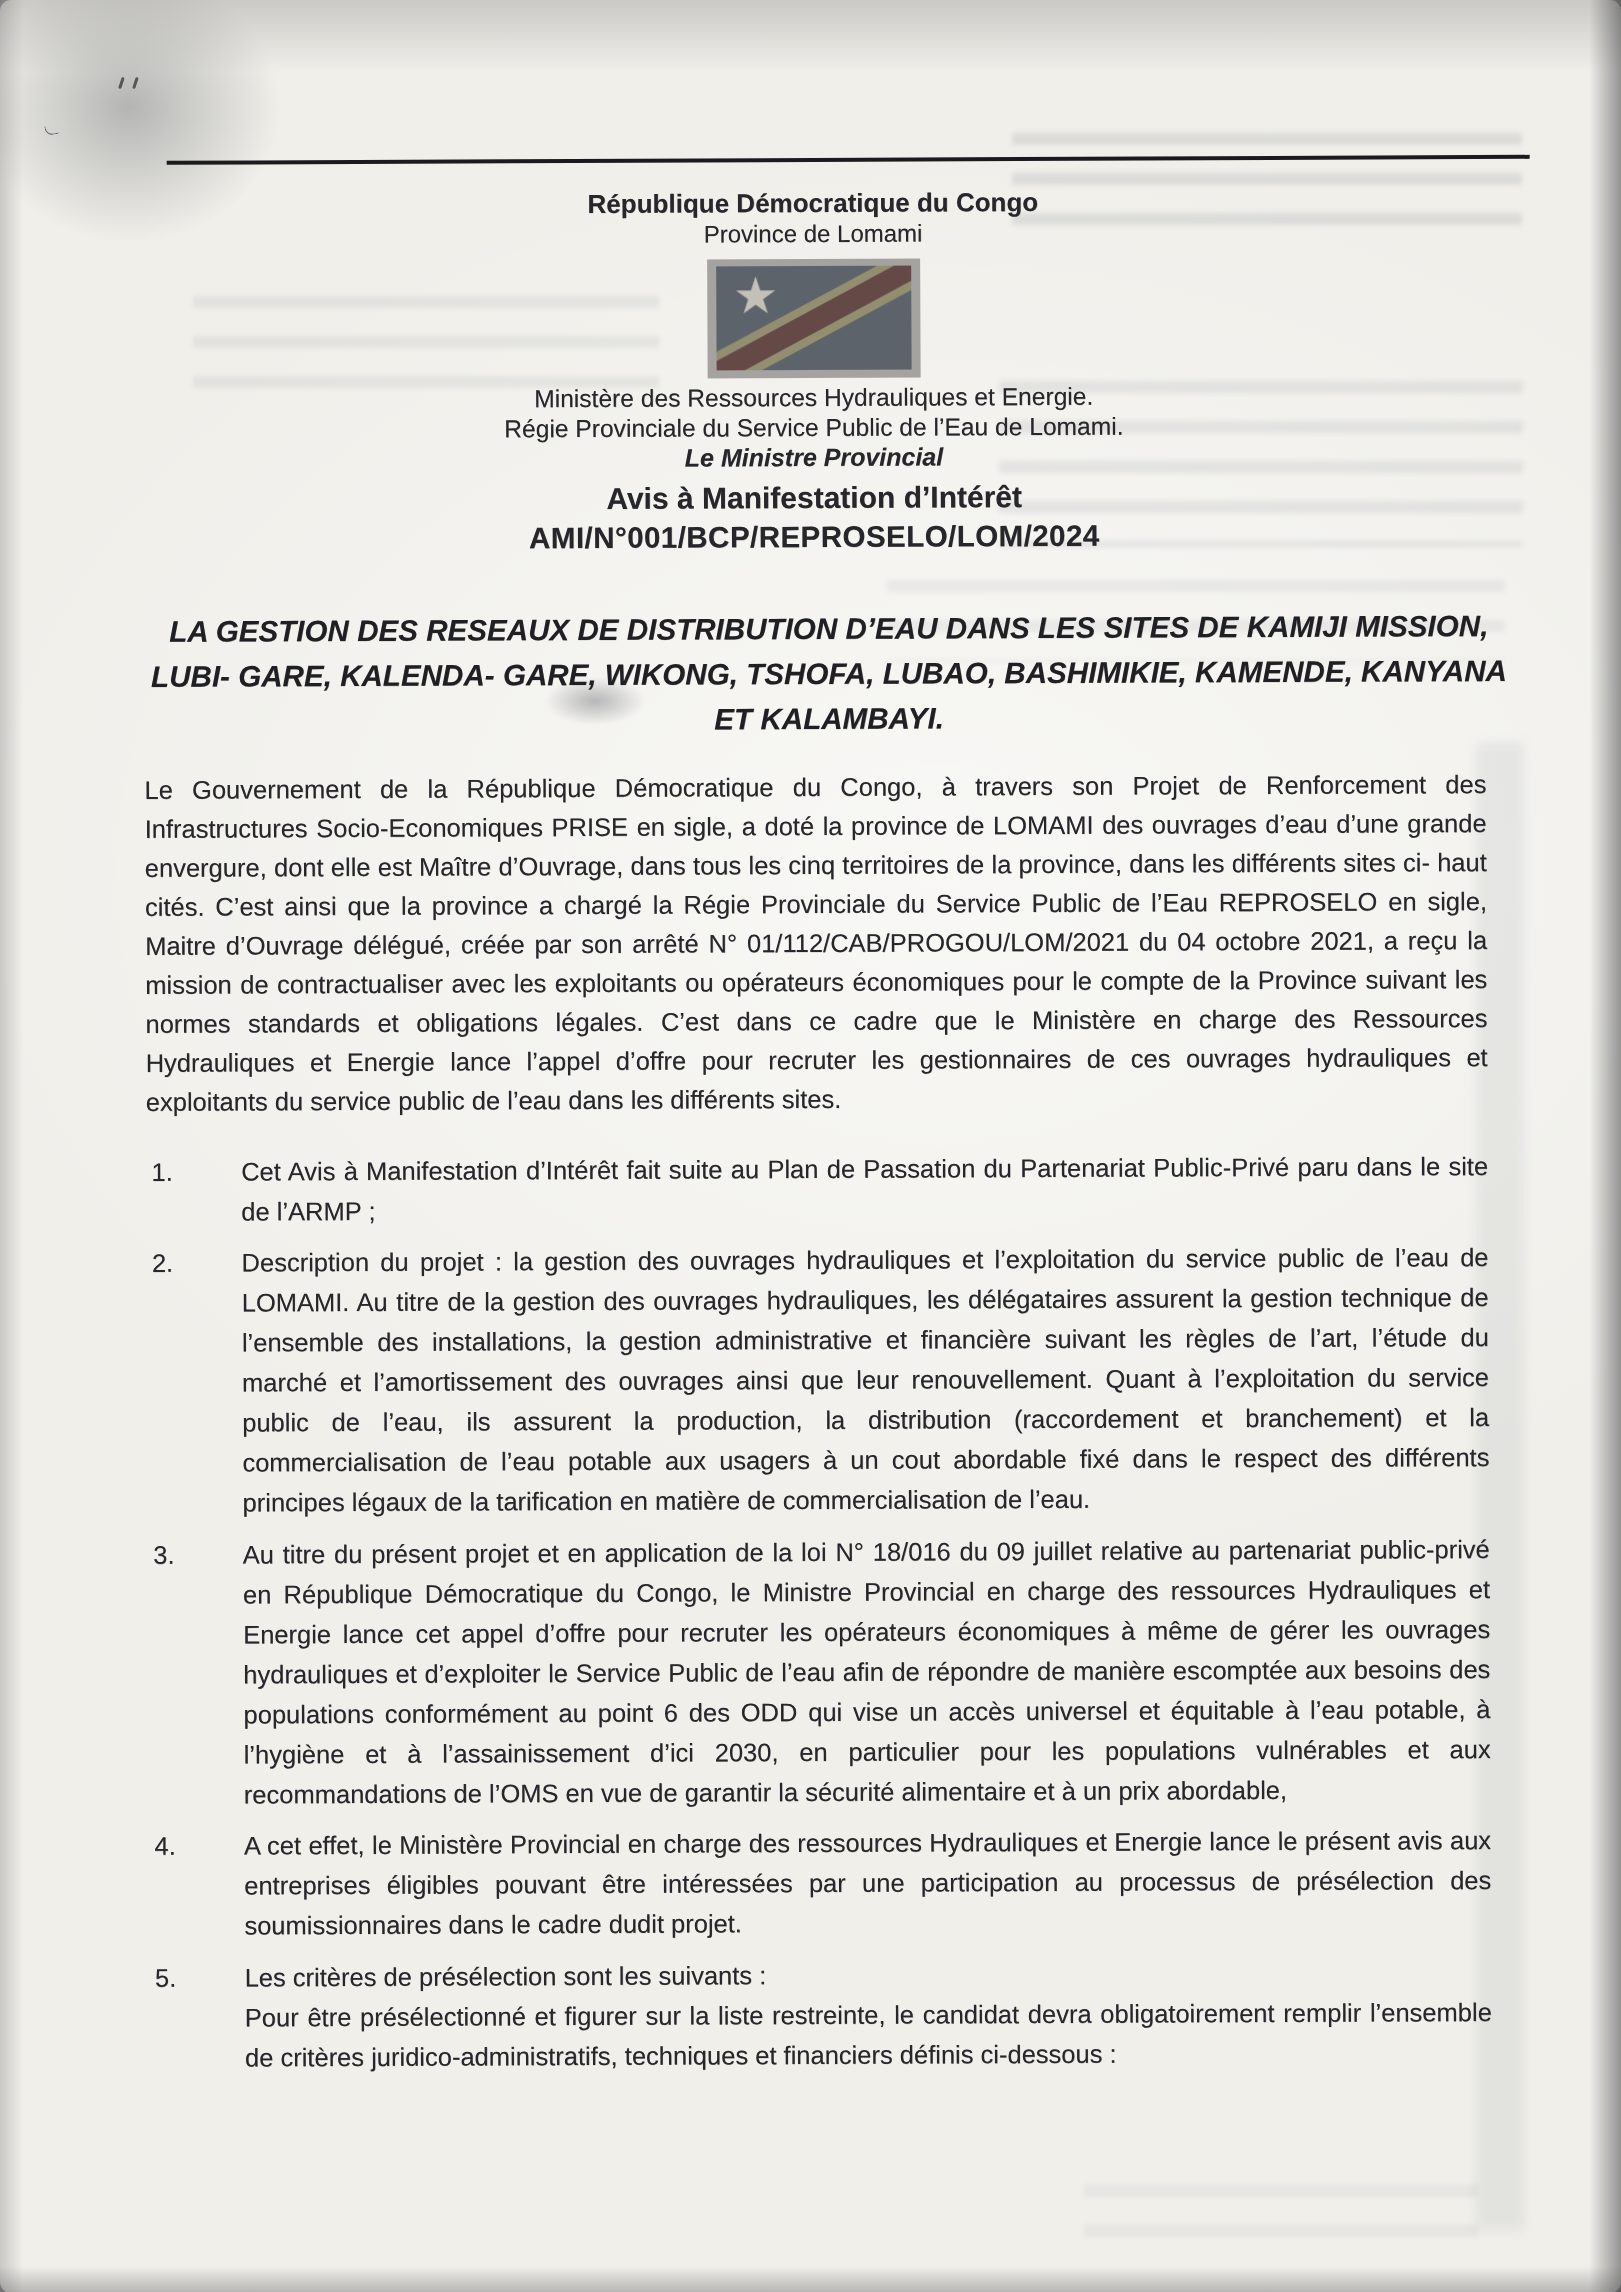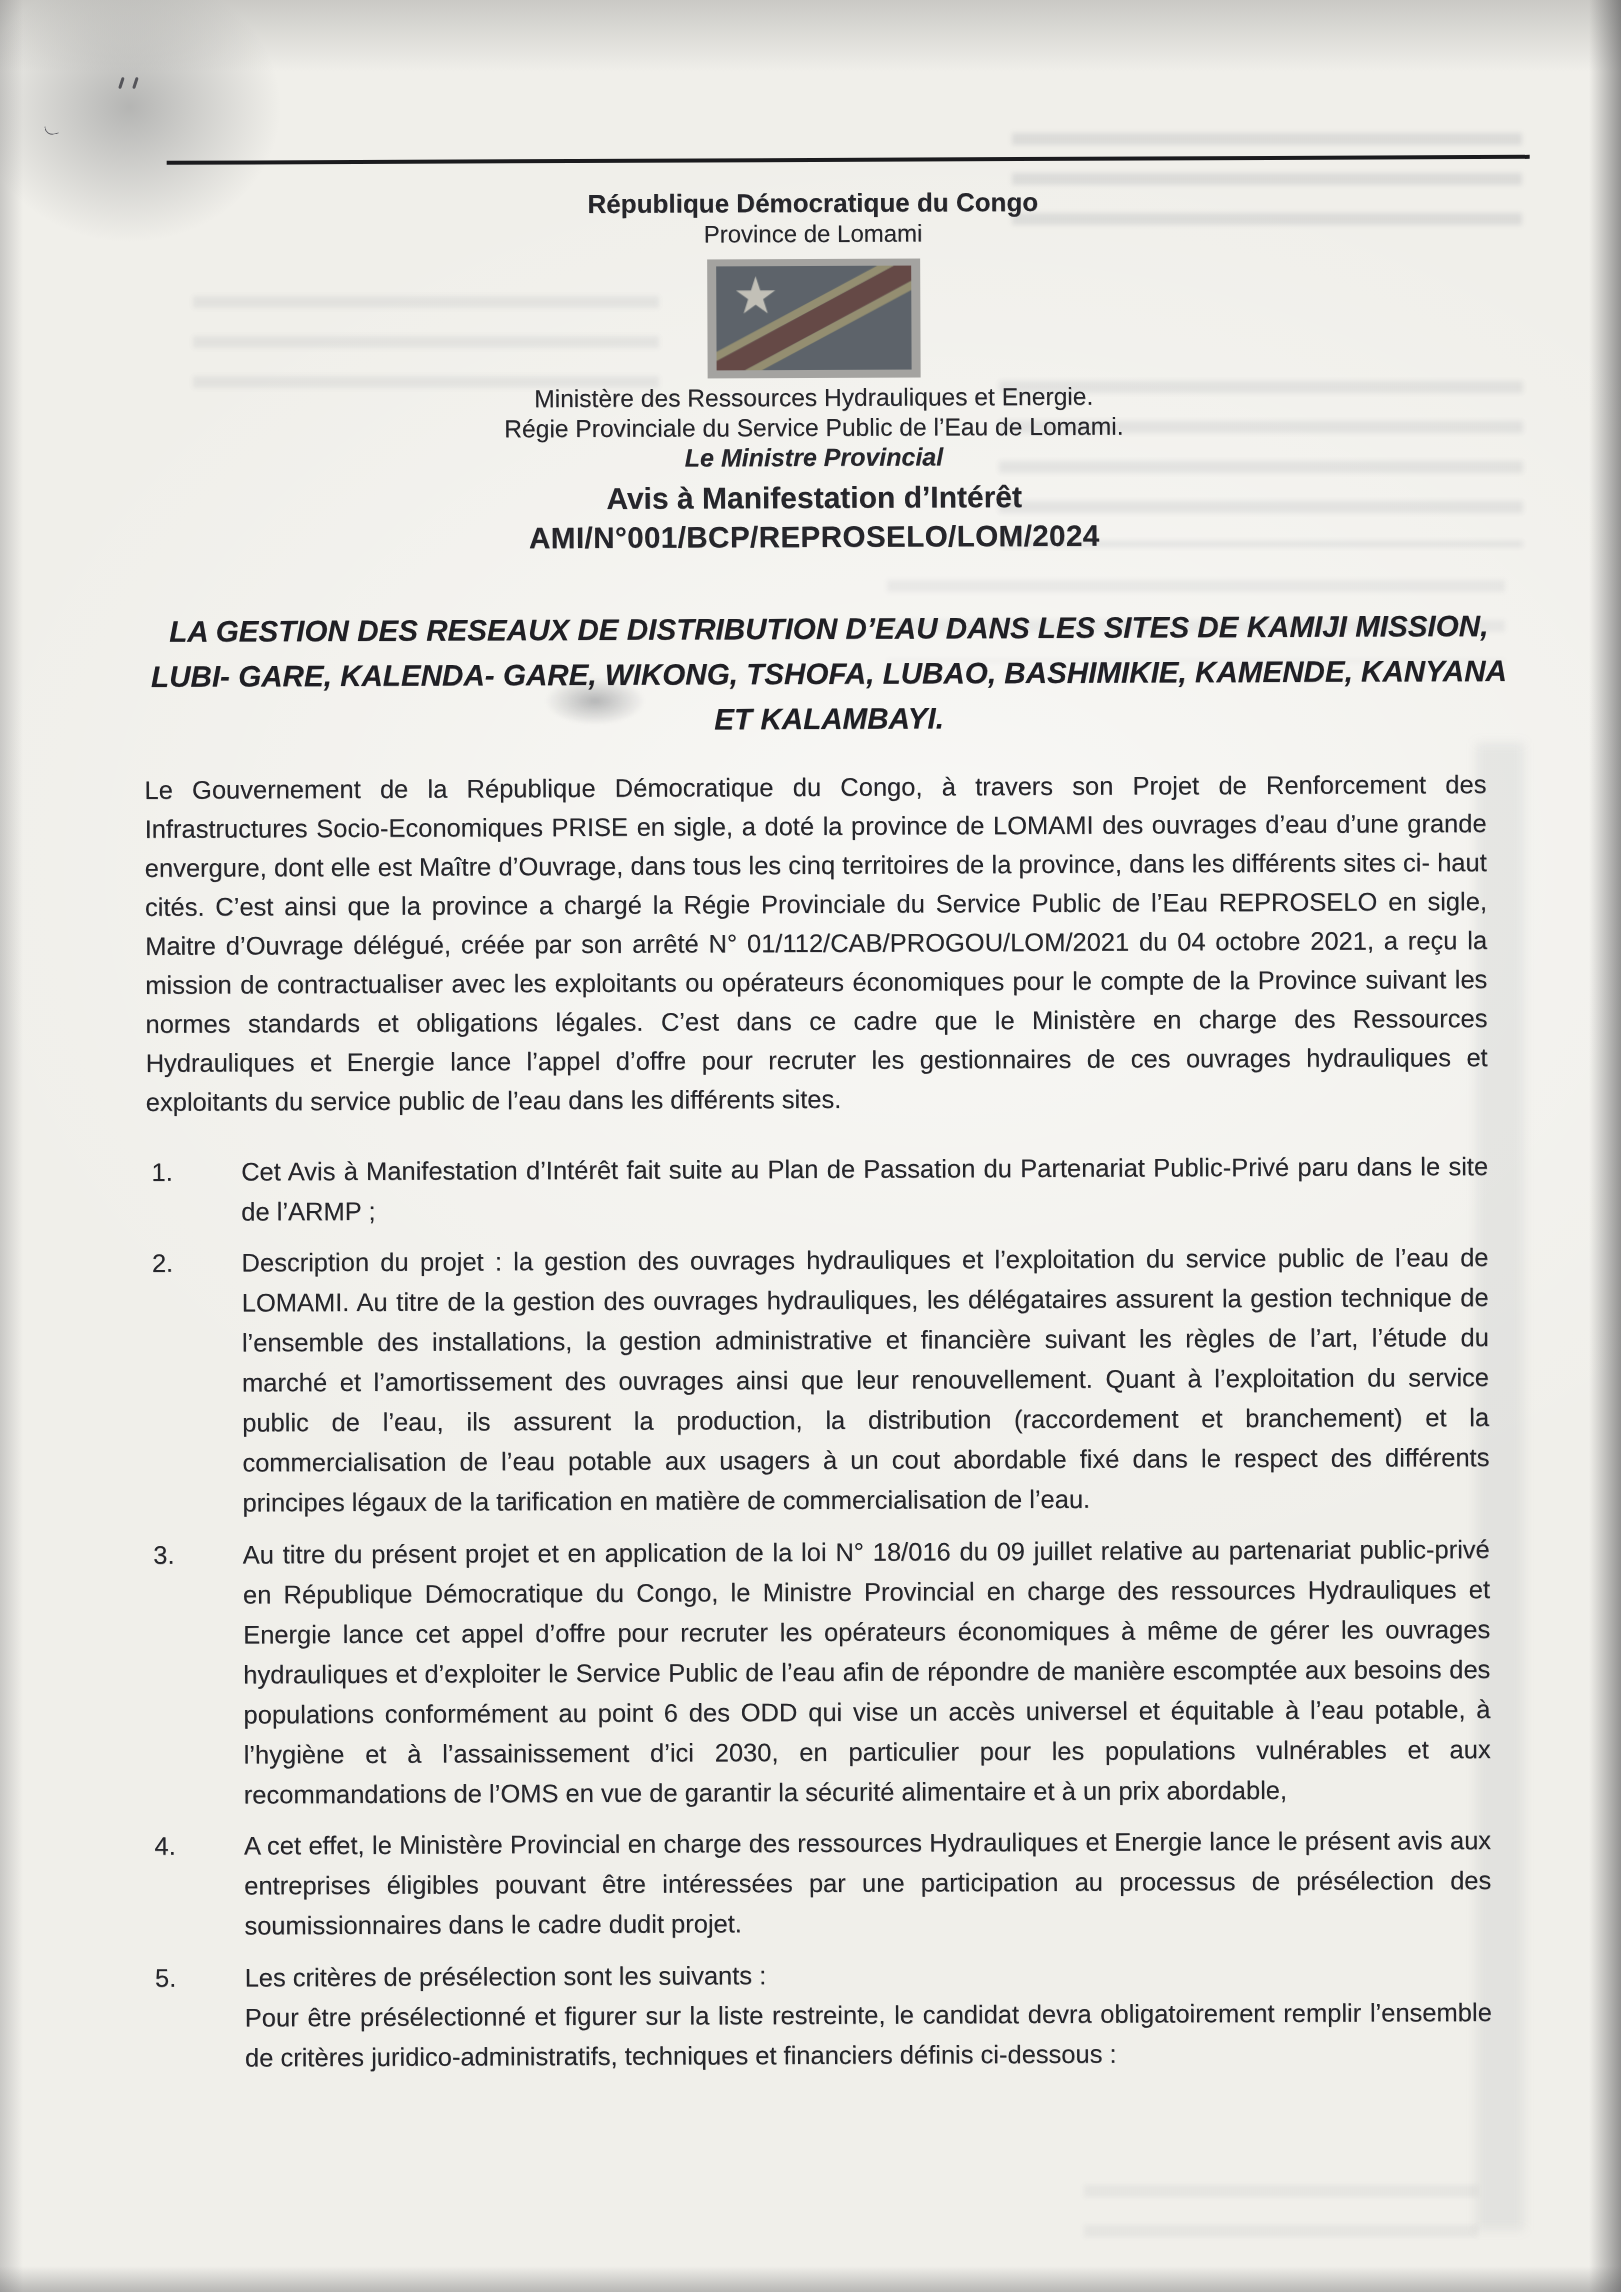--- a/index.html
+++ b/index.html
@@ -49,21 +49,21 @@
   .tick-2 { left:134px; top:77px; transform:rotate(18deg); }
   .hook { left:45px; top:125px; width:13.4px; height:9.9px;
     border:1.8px solid #5a5a60; border-top:none; border-right:none;
     border-radius:0 0 0 8px; transform:rotate(-12deg); }
   
   .tilt {
     position:absolute; inset:0;
     transform:rotate(-0.25deg); transform-origin:50% 40%;
     padding:0 134px 0 145px;
   }
-  .scan-text { text-shadow:0.3px 0.3px 0.6px rgba(35,35,42,0.38); }
+  .scan-text { text-shadow:0.3px 0.3px 0.6px rgba(35,35,42,0.38);border-radius:11px; }
   .rule { margin:158px 0 0 25px; width:1363px; height:3.6px; background:#1b1b1e; }
   .doc-header { text-align:center; margin-top:25px; }
   .country  { font-size:26px; font-weight:700; line-height:32px; }
   .province { font-size:24px; line-height:30px; }
   .flag-wrap { width:213px; margin:10.7px auto 5.4px; padding:7.2px 9px;
     background:#b3b1ac; line-height:0;
     filter:saturate(.6) brightness(.93) blur(0.4px) contrast(.95); }
   .ministry, .agency { font-size:24.6px; line-height:29.6px; }
   .office { font-size:25px; line-height:30px; font-weight:700; font-style:italic; }
   .notice { font-size:30px; line-height:39px; font-weight:700; margin-top:5.4px; }

